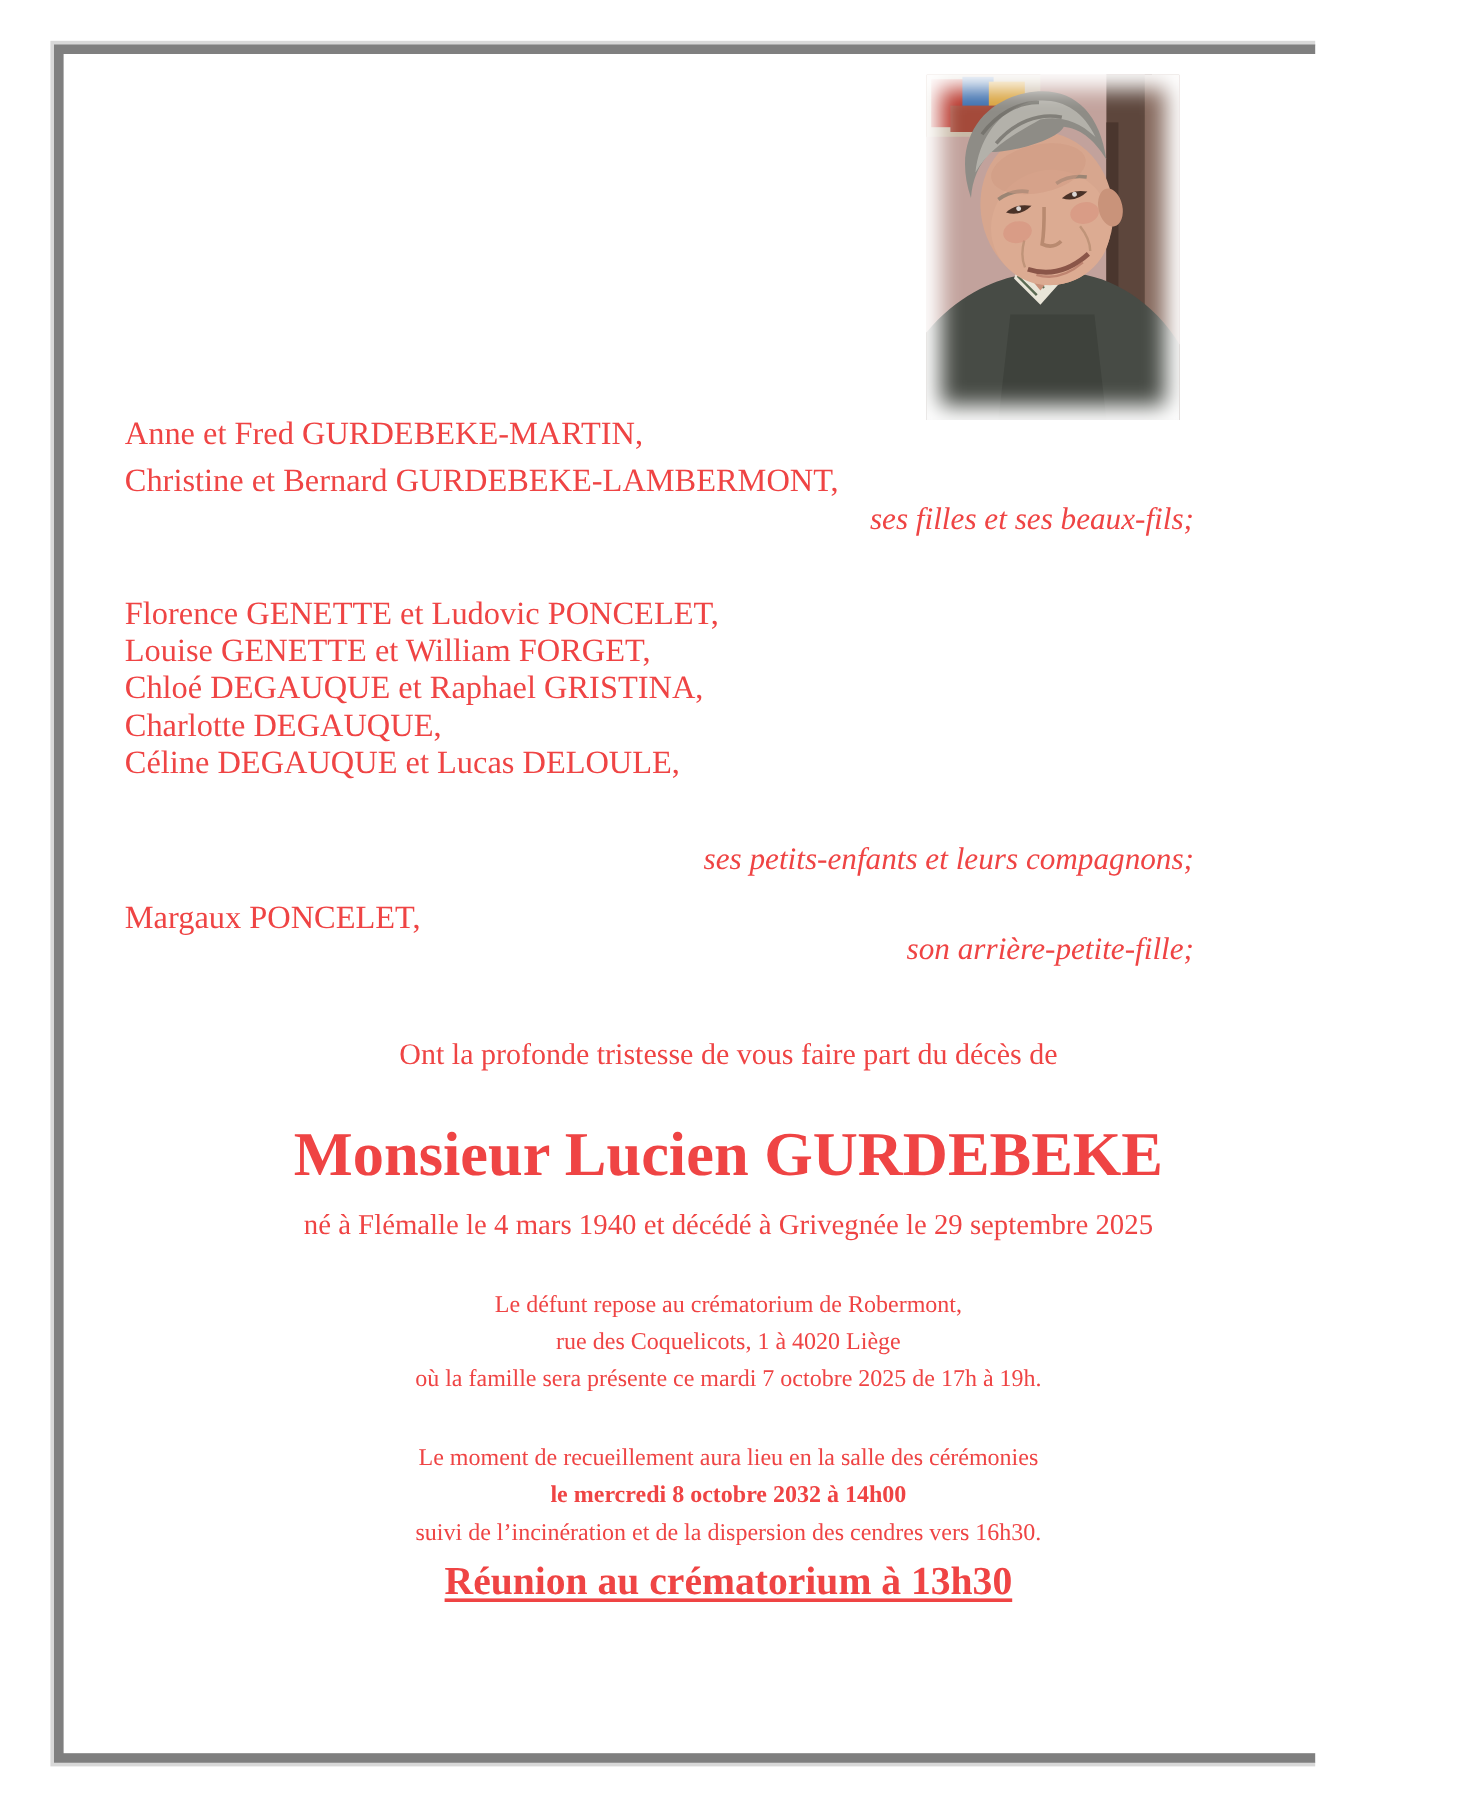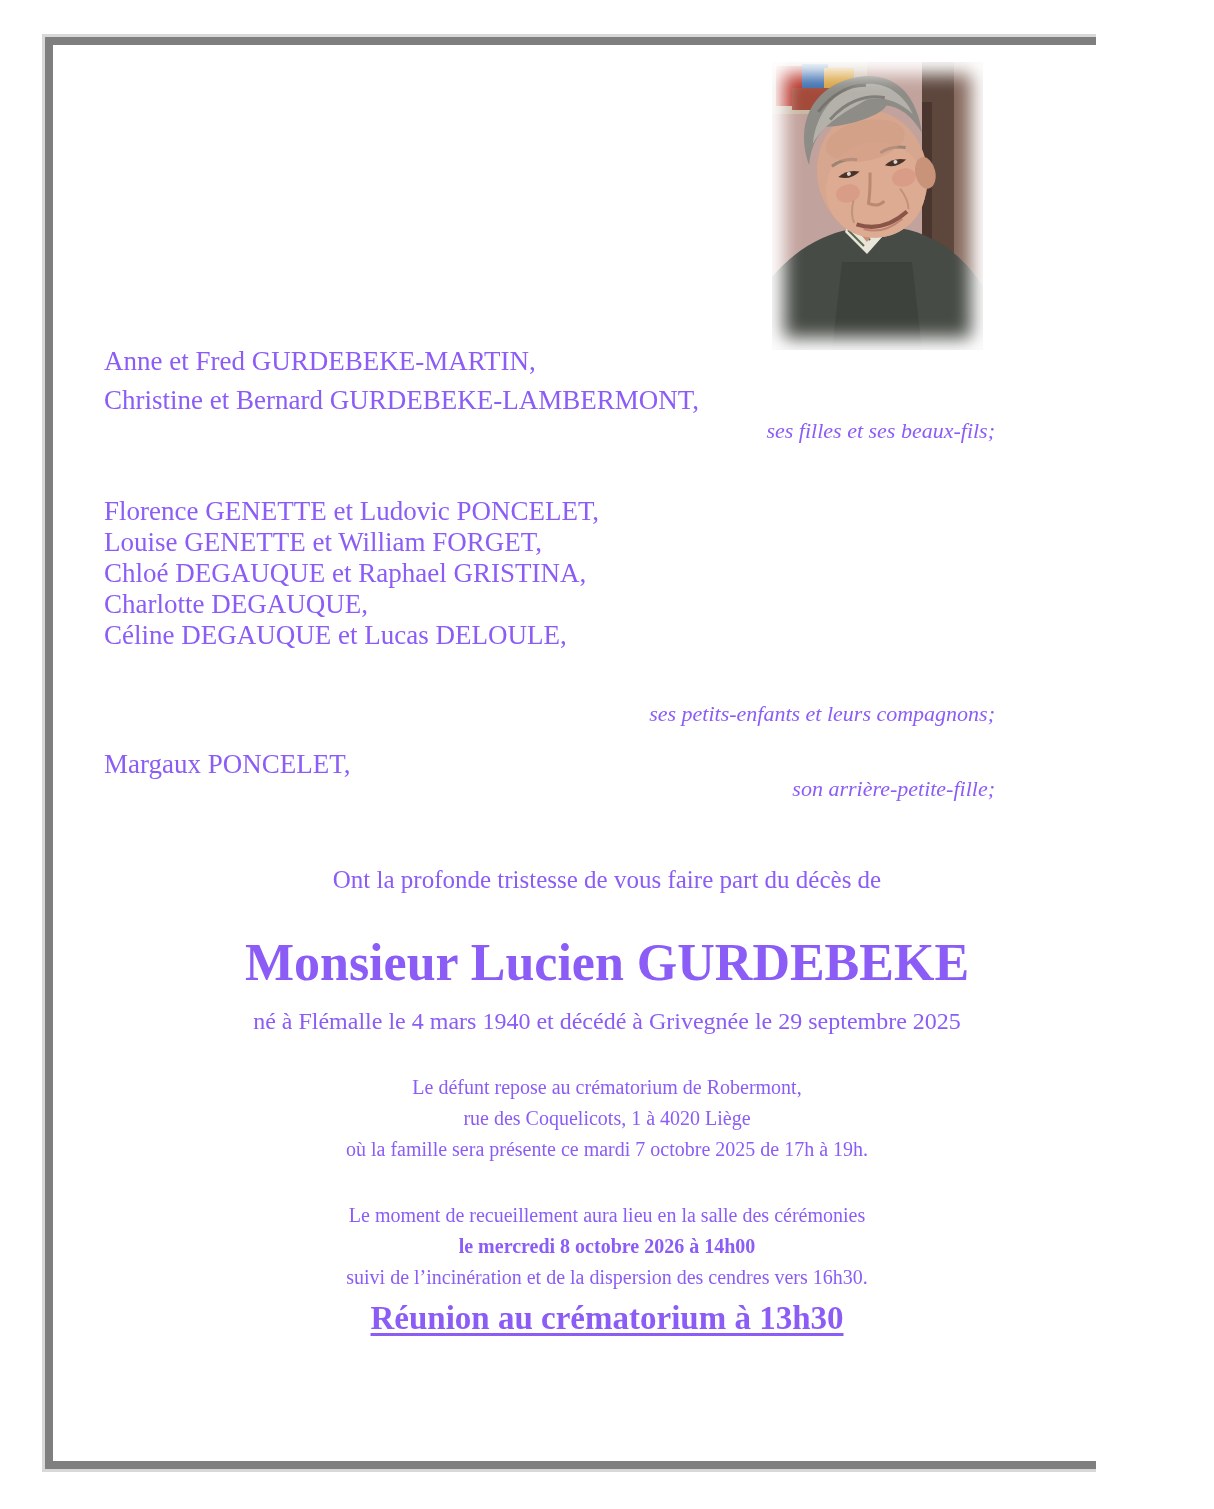--- a/index.html
+++ b/index.html
@@ -1,21 +1,21 @@
 <!DOCTYPE html>
 <html><head>
 <meta charset="utf-8">
 <style>
   html,body{margin:0;padding:0;background:#ffffff;}
   .page{
     position:relative;
     width:1096px;height:1509px;
     background:#ffffff;
     font-family:"Liberation Serif","DejaVu Serif",serif;
-    color:#8b5cf6;
+    color:#ef4444;
     overflow:hidden;
   }
   .frame{
     position:absolute;left:45px;top:37px;
     width:1124px;height:1432px;
     box-sizing:border-box;
     border:8px solid #7f7f7f;
     box-shadow:0 0 0 3px #d8d8d8;
     background:#ffffff;
   }
@@ -31,21 +31,21 @@
     pointer-events:none;
   }
   .names{
     position:absolute;left:104px;
     font-size:27px;line-height:39px;
     white-space:nowrap;
   }
   .names.small-gap{line-height:31px;}
   .caption{
     position:absolute;right:101px;
-    font-style:italic;font-size:22px;
+    font-style:italic;font-size:26px;
     white-space:nowrap;text-align:left;
   }
   .centered{
     position:absolute;left:0;width:1214px;
     text-align:center;white-space:nowrap;
   }
   .announcement{top:866px;font-size:25px;}
   .title{top:936px;font-size:52px;font-weight:bold;line-height:1.05;}
   .subtitle{top:1008px;font-size:24px;}
   .block{line-height:31px;font-size:20px;}
@@ -144,19 +144,19 @@
   <div class="centered subtitle">né à Flémalle le 4 mars 1940 et décédé à Grivegnée le 29 septembre 2025</div>
 
   <div class="centered block repose">
     <div>Le défunt repose au crématorium de Robermont,</div>
     <div>rue des Coquelicots, 1 à 4020 Liège</div>
     <div>où la famille sera présente ce mardi 7 octobre 2025 de 17h à 19h.</div>
   </div>
 
   <div class="centered block ceremony">
     <div>Le moment de recueillement aura lieu en la salle des cérémonies</div>
-    <div class="bold">le mercredi 8 octobre 2026 à 14h00</div>
+    <div class="bold">le mercredi 8 octobre 2032 à 14h00</div>
     <div>suivi de l’incinération et de la dispersion des cendres vers 16h30.</div>
   </div>
 
   <div class="centered meeting">Réunion au crématorium à 13h30</div>
 
 </div>
 
 </body></html>

